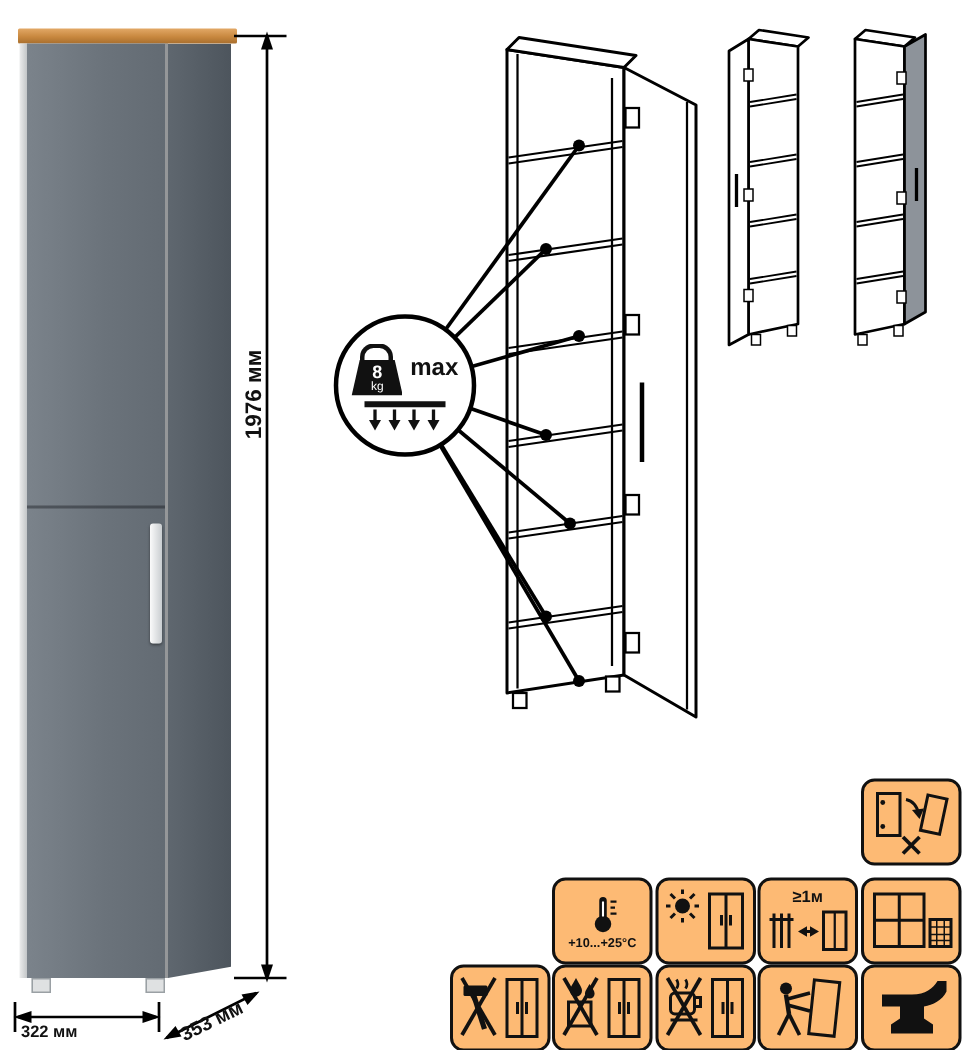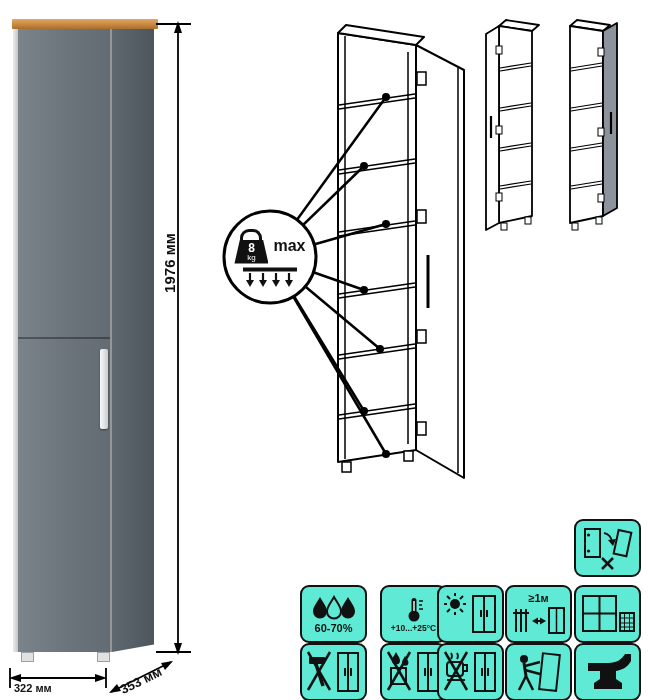--- a/index.html
+++ b/index.html
@@ -28,25 +28,25 @@
   .weight-badge{left:228px;top:216px;width:84px;height:84px;display:flex;flex-direction:column;align-items:center;justify-content:center;gap:3px;}
   .wb-row{display:flex;align-items:center;}
   .kettlebell{display:flex;flex-direction:column;align-items:center;}
   .kb-handle{width:16px;height:9px;border:3.5px solid #111;border-bottom:none;border-radius:9px 9px 0 0;}
   .kb-body{width:34px;height:24px;margin-top:-1px;background:#111;clip-path:polygon(16% 0,84% 0,100% 100%,0 100%);color:#fff;display:flex;flex-direction:column;align-items:center;justify-content:center;line-height:1;}
   .kb-val{font-size:12px;font-weight:bold;}
   .kb-unit{font-size:8px;font-weight:normal;}
   .wb-max{font-weight:bold;font-size:16px;margin-left:5px;}
 
   
-  .ic-box{position:absolute;width:63px;height:54px;border:2.5px solid #111;border-radius:9px;background:#5eead4;display:flex;flex-direction:column;align-items:center;justify-content:center;gap:1px;overflow:hidden;}
+  .ic-box{position:absolute;width:63px;height:54px;border:2.5px solid #111;border-radius:9px;background:#fdba74;display:flex;flex-direction:column;align-items:center;justify-content:center;gap:1px;overflow:hidden;}
   .ic-label{font-weight:bold;font-size:11px;line-height:1;}
   .ic-label.small{font-size:8.5px;}
   .r1{top:585px;} .r2{top:643px;}
-  .c1{left:300px;} .c2{left:380px;} .c3{left:437px;} .c4{left:505px;} .c5{left:574px;}
+  .c1{left:300px;} .c2{left:368px;} .c3{left:437px;} .c4{left:505px;} .c5{left:574px;}
   .standalone{left:574px;top:519px;}
 </style>
 </head>
 <body>
 
 <div id="canvas">
 
   <div>
     <div class="abs cab-top"></div>
     <div class="abs cab-left-edge"></div>
@@ -233,28 +233,20 @@
           <circle cx="8.5" cy="26" r="1.6"></circle>
         <polygon points="33,21 28,15 36,14"></polygon>
       </g>
       <g stroke="#111" stroke-width="2.5">
         <line x1="22" y1="33" x2="33" y2="44"></line>
           <line x1="33" y1="33" x2="22" y2="44"></line>
       </g>
     </svg>
   </div>
 
-  <div class="ic-box r1 c1">
-    <svg width="56" height="27" viewBox="0 0 56 27">
-      <path d="M14 2 C10 9 7 12 7 16.5 a7 7 0 0 0 14 0 C21 12 18 9 14 2Z" fill="#111"></path>
-      <path d="M28 2 C24 9 21 12 21 16.5 a7 7 0 0 0 14 0 C35 12 32 9 28 2Z" fill="none" stroke="#111" stroke-width="2"></path>
-      <path d="M42 2 C38 9 35 12 35 16.5 a7 7 0 0 0 14 0 C49 12 46 9 42 2Z" fill="#111"></path>
-    </svg>
-    <div class="ic-label">60-70%</div>
-  </div>
 
   <div class="ic-box r1 c2">
     <svg width="56" height="27" viewBox="0 0 56 27">
       <circle cx="28" cy="20" r="5.5" fill="#111"></circle>
       <rect x="25.5" y="2" width="5" height="15" rx="2.5" fill="#111"></rect>
       <line x1="28" y1="5" x2="28" y2="15" stroke="#fff" stroke-width="1.4"></line>
       <g stroke="#111" stroke-width="1.5">
         <line x1="33" y1="5" x2="37" y2="5"></line>
           <line x1="33" y1="9" x2="36" y2="9"></line>
           <line x1="33" y1="13" x2="37" y2="13"></line>

